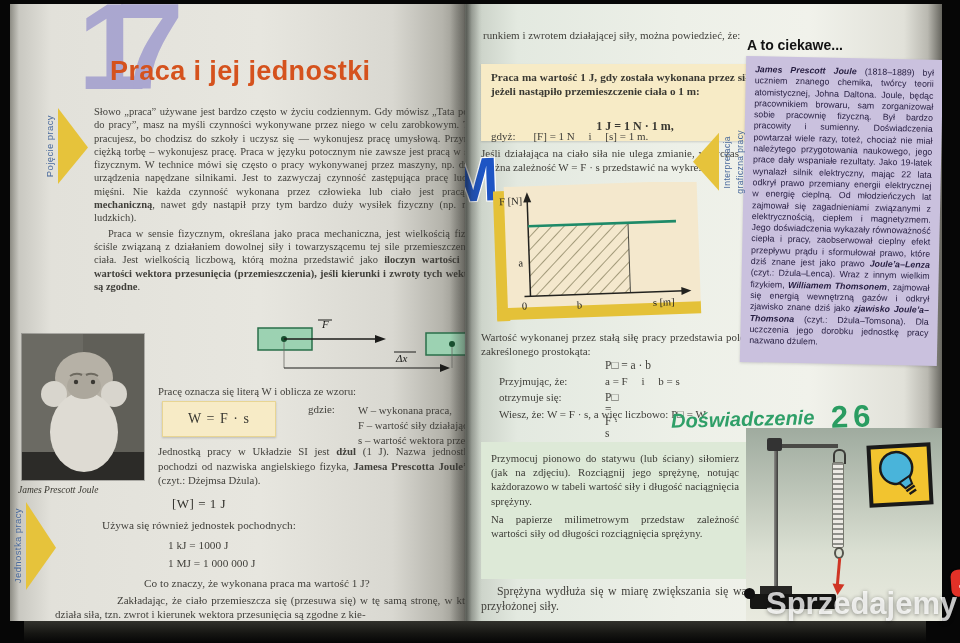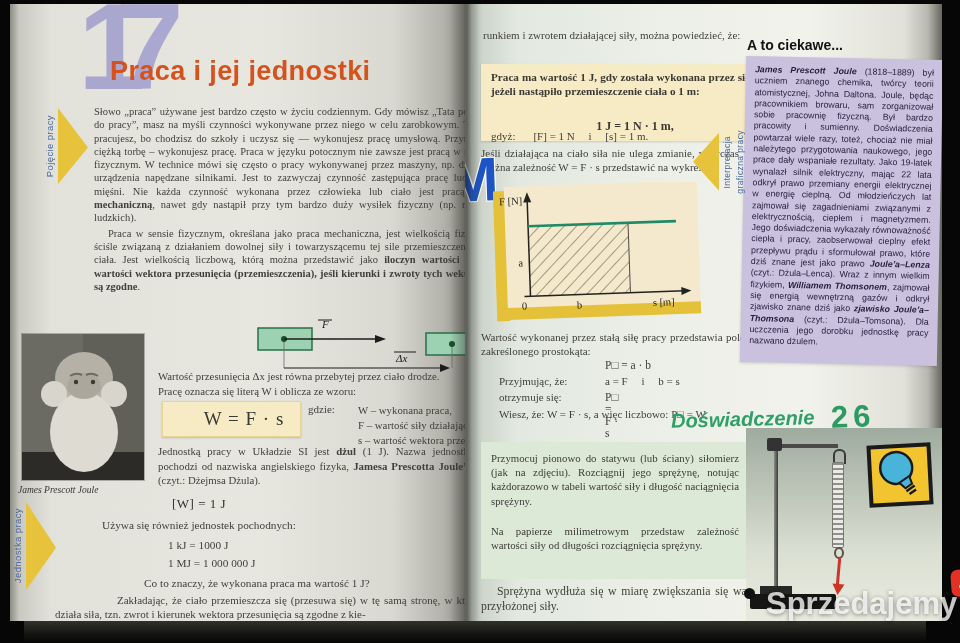--- a/index.html
+++ b/index.html
@@ -32,21 +32,21 @@
   .col1 p{margin:0;}
   .col1 p+p{text-indent:14px;margin-top:2px;}
   .b{font-weight:700;}
   .lead{font-size:14px;}
   .diagram{position:absolute;left:246px;top:312px;}
   .joule{position:absolute;left:12px;top:330px;width:122px;height:146px;box-shadow:0 0 0 1px rgba(0,0,0,.25);}
   .caption{position:absolute;left:8px;top:481px;font-style:italic;font-size:9.5px;color:#37362f;white-space:nowrap;}
   .line{position:absolute;white-space:nowrap;overflow:hidden;}
   .wbox{position:absolute;left:152px;top:397px;width:112px;height:34px;background:#f7ebc6;
     border:1px solid #e8d593;box-shadow:0 1px 2px rgba(0,0,0,.18);display:flex;align-items:center;
-    justify-content:center;font-size:19px;color:#3a3933;letter-spacing:1px;padding-left:25px;}
+    justify-content:center;font-size:14px;color:#3a3933;letter-spacing:1px;}
   .gdzie-label{position:absolute;left:298px;top:399px;font-size:11px;}
   .gdzie-list{position:absolute;left:348px;top:399px;font-size:10.8px;line-height:15px;}
   .gdzie-list div{white-space:nowrap;}
   .p4{position:absolute;left:148px;top:440px;width:314px;font-size:10.8px;line-height:14.6px;text-align:justify;}
   .unit{position:absolute;left:162px;top:492px;font-size:13px;letter-spacing:.5px;color:#33322d;}
   .tab2{left:2px;top:498px;}
 
   
   .rp{position:absolute;}
   .cont{left:18px;top:24px;width:258px;font-size:11px;line-height:14.6px;text-align:justify;}
@@ -65,21 +65,21 @@
   .f1{left:140px;top:355px;font-size:11.5px;}
   .f2{font-size:11.5px;}
   .lbl{font-size:11px;}
   .exp-h{position:absolute;left:206px;top:404px;font-family:"Liberation Sans",sans-serif;font-weight:700;
     font-style:italic;font-size:20px;color:#2f9f68;transform:rotate(-1.5deg);white-space:nowrap;}
   .exp-n{position:absolute;left:366px;top:395px;font-family:"Liberation Sans",sans-serif;font-weight:700;
     font-size:31px;color:#2a9c61;letter-spacing:5px;transform:rotate(-2deg);}
   .exp-box{position:absolute;left:16px;top:438px;width:268px;height:137px;background:#dde9d7;
     padding:9px 10px;box-sizing:border-box;font-size:10.8px;line-height:14.2px;text-align:justify;color:#3c3b36;}
   .exp-box p{margin:0;}
-  .exp-box p+p{margin-top:16px;}
+  .exp-box p+p{margin-top:4px;}
   .concl{position:absolute;left:16px;top:580px;width:292px;font-size:11.8px;line-height:15px;
     text-indent:16px;text-align:justify;}
   .sb-h{position:absolute;left:282px;top:33px;font-family:"Liberation Sans",sans-serif;font-weight:700;
     font-size:14px;color:#131313;white-space:nowrap;}
   .sb{position:absolute;left:278px;top:54px;width:197px;height:306px;background:#cac1de;
     transform:rotate(1.2deg);padding:8px 9px;box-sizing:border-box;box-shadow:0 1px 3px rgba(0,0,0,.15);}
   .sb p{margin:0;font-family:"Liberation Sans",sans-serif;font-size:8.8px;line-height:11.3px;
     color:#251d40;text-align:justify;}
   .sb .b{font-style:italic;}
   .tabr{left:228px;top:126px;}
@@ -154,21 +154,20 @@
         <circle cx="92" cy="60" r="13" fill="#d8d5cd"></circle>
         <rect x="0" y="118" width="122" height="28" fill="#2c2b28"></rect>
         <ellipse cx="62" cy="98" rx="34" ry="40" fill="#dedbd3"></ellipse>
         <ellipse cx="62" cy="52" rx="17" ry="13" fill="#aca79c"></ellipse>
         <circle cx="54" cy="48" r="2.2" fill="#3a3833"></circle>
         <circle cx="71" cy="48" r="2.2" fill="#3a3833"></circle>
         <path d="M48 42 q6 -4 12 -1 M64 41 q6 -3 12 1" stroke="#6e6a60" stroke-width="2" fill="none"></path>
       </svg>
       <div class="caption">James Prescott Joule</div>
 
-      <div class="line" style="left:148px;top:366px;width:320px;font-size:10.8px;">Wartość przesunięcia Δx jest równa przebytej przez ciało drodze.</div>
       <div class="line" style="left:148px;top:381px;width:320px;font-size:10.8px;">Pracę oznacza się literą W i oblicza ze wzoru:</div>
 
       <div class="wbox">W = F · s</div>
       <div class="gdzie-label">gdzie:</div>
       <div class="gdzie-list">
         <div>W – wykonana praca,</div>
         <div>F – wartość siły działającej na ciało,</div>
         <div>s – wartość wektora przesunięcia.</div>
       </div>
 

